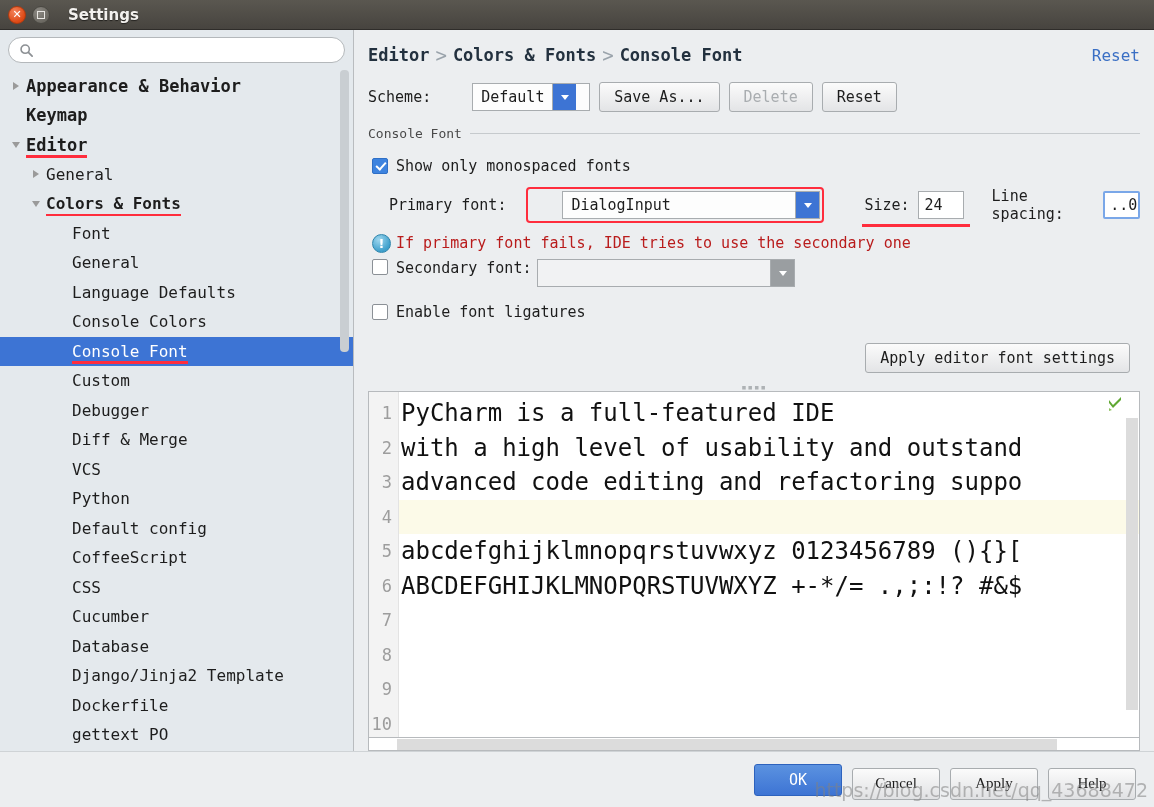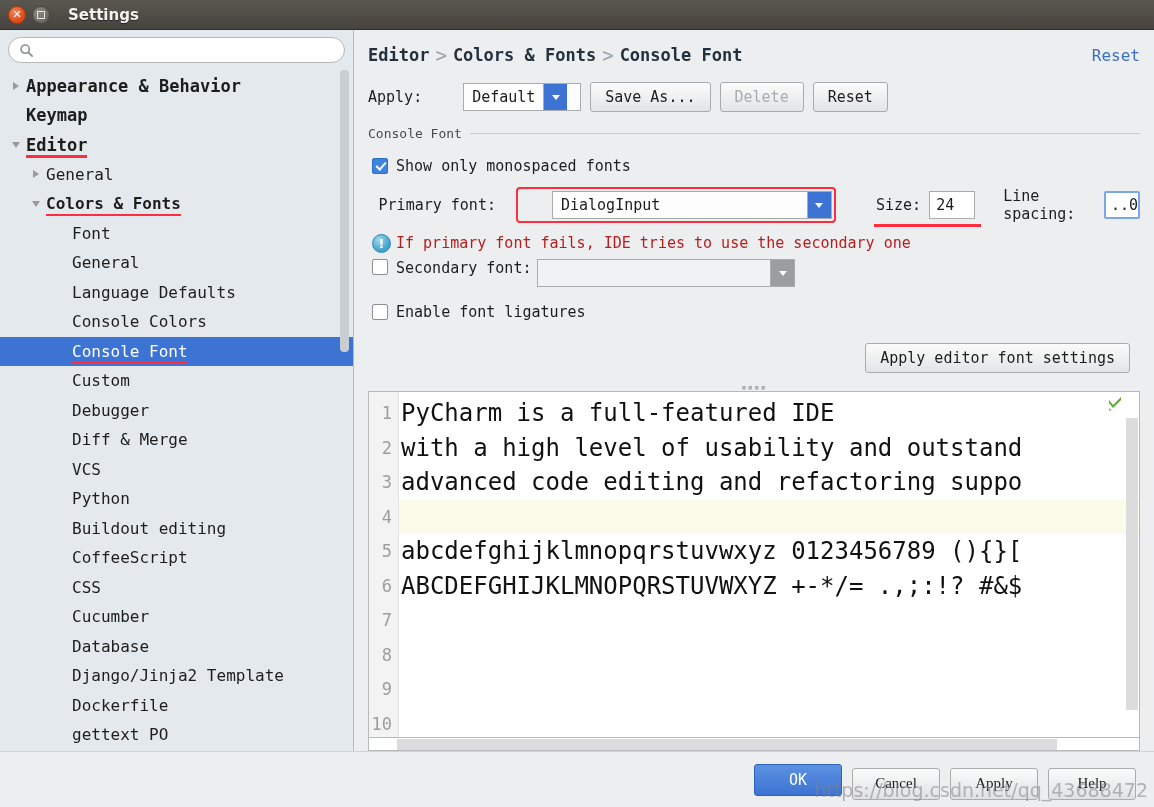--- a/index.html
+++ b/index.html
@@ -295,21 +295,21 @@
     padding-right: 20px;
     font-size: 15px;
     color: #1d1d1d;
   }
   .redbox {
     border: 2.5px solid #ff2d3d;
     border-radius: 4px;
     padding: 2px;
     display: inline-flex;
   }
-  .font-combo { width: 280px; }
+  .font-combo { width: 258px; }
   .size-wrap { margin-left: 40px; display: flex; align-items: center; position: relative; }
   .size-field {
     width: 46px; height: 28px;
     background: #fff;
     border: 1px solid #a8acaf;
     font-size: 15px;
     color: #1d1d1d;
     display: flex; align-items: center;
     padding-left: 6px;
   }
@@ -580,21 +580,21 @@
           <div class="tree-row lvl2">
             <span class="twisty"></span>
             <span class="tree-label">VCS</span>
           </div>
           <div class="tree-row lvl2">
             <span class="twisty"></span>
             <span class="tree-label">Python</span>
           </div>
           <div class="tree-row lvl2">
             <span class="twisty"></span>
-            <span class="tree-label">Buildout editing</span>
+            <span class="tree-label">Default config</span>
           </div>
           <div class="tree-row lvl2">
             <span class="twisty"></span>
             <span class="tree-label">CoffeeScript</span>
           </div>
           <div class="tree-row lvl2">
             <span class="twisty"></span>
             <span class="tree-label">CSS</span>
           </div>
           <div class="tree-row lvl2">
@@ -630,21 +630,21 @@
             <span>Editor</span>
             <span class="crumb-sep">&gt;</span>
             <span>Colors &amp; Fonts</span>
             <span class="crumb-sep">&gt;</span>
             <span>Console Font</span>
           </div>
         <div class="reset-link">Reset</div>
       </div>
 
       <div class="scheme-row">
-        <span class="lbl">Apply:</span>
+        <span class="lbl">Scheme:</span>
         <div class="combo" style="width:118px">
           <span class="val">Default</span>
           <span class="combo-arrow">
             <span class="arrow-down"></span>
           </span>
         </div>
         <button class="btn">Save As...</button>
         <button class="btn disabled">Delete</button>
         <button class="btn">Reset</button>
       </div>

